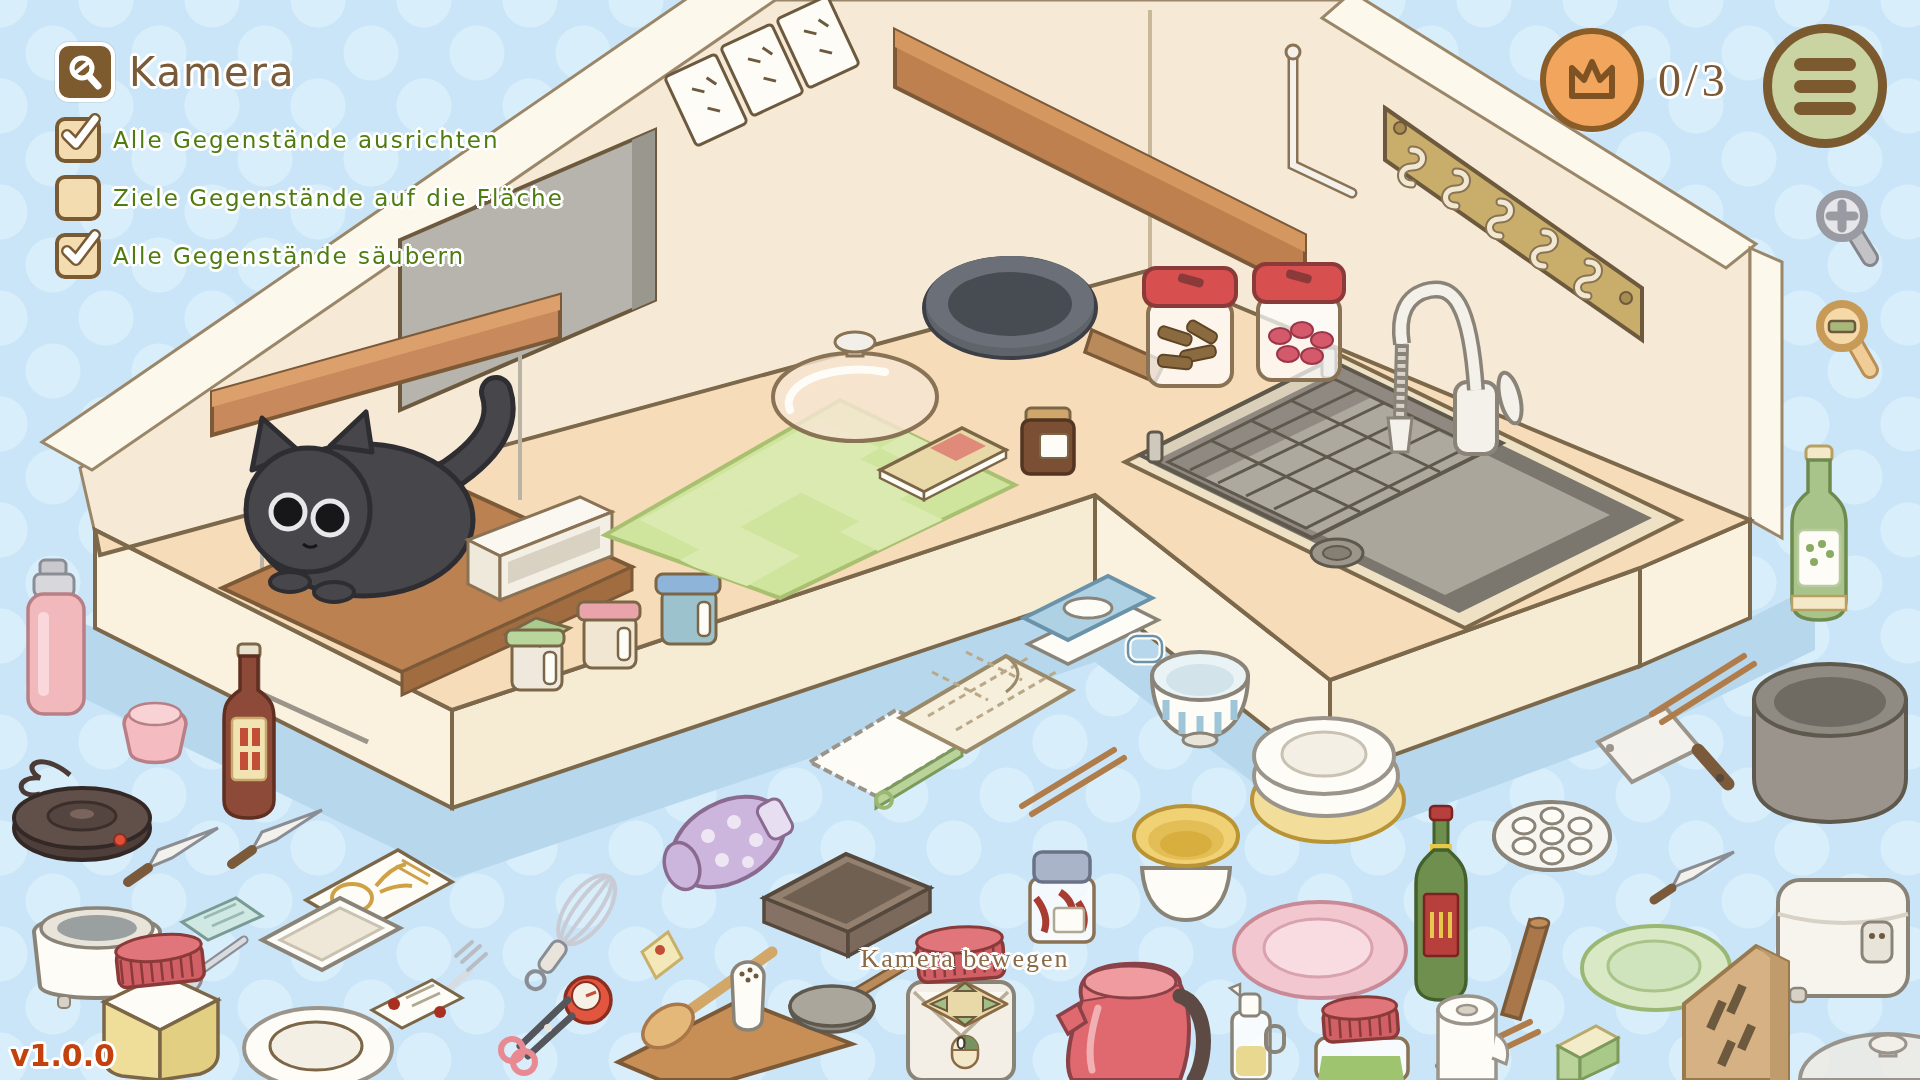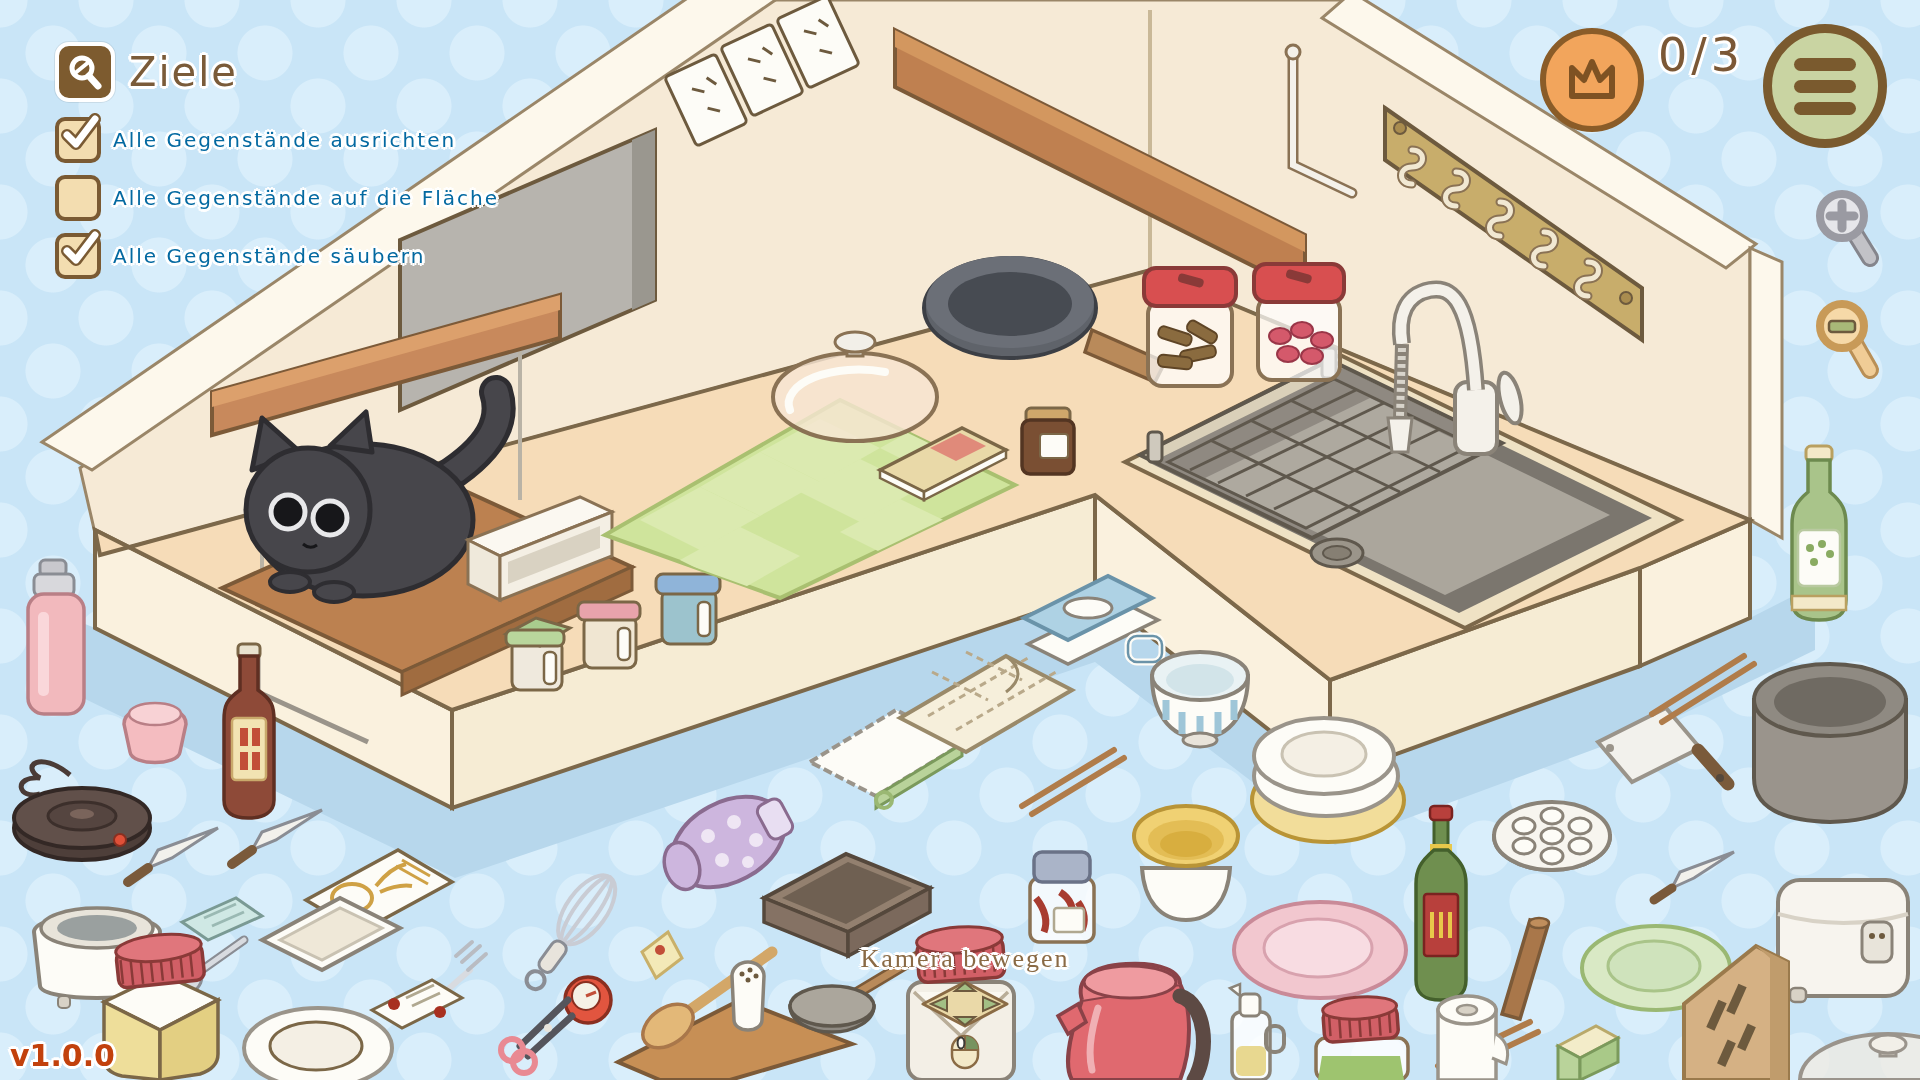--- a/index.html
+++ b/index.html
@@ -27,23 +27,23 @@
     display:flex;align-items:center;justify-content:center;
   }
   #goals-title{font-size:40px;color:#7a5b39;letter-spacing:2px;}
   .goal-row{display:flex;align-items:center;gap:12px;margin-top:18px;height:40px;}
   .goal-check{
     width:38px;height:38px;border-radius:10px;background:#f3ddb0;
     border:4px solid #7a5a33;position:relative;flex:0 0 auto;
   }
   .goal-check svg{position:absolute;left:-2px;top:-10px;overflow:visible;display:none;}
   .goal-check.checked svg{display:block;}
-  .goal-label{font-size:20px;color:#0369a1;letter-spacing:2px;}
+  .goal-label{font-size:23px;color:#4d7c0f;letter-spacing:2px;}
   
-  #status-bar{position:absolute;left:1540px;top:28px;z-index:10;display:flex;align-items:flex-start;}
+  #status-bar{position:absolute;left:1540px;top:28px;z-index:10;display:flex;align-items:center;font-family:Liberation Serif, serif;}
   #crown-badge{
     width:92px;height:92px;border-radius:50%;background:#f2a55c;
     border:6px solid #8a5c28;display:flex;align-items:center;justify-content:center;
   }
   #progress-label{font-size:46px;color:#7b5836;margin-left:14px;letter-spacing:4px;}
   #menu-button{
     position:absolute;left:223px;top:-4px;width:106px;height:106px;border-radius:50%;
     background:#c9d4a2;border:9px solid #7a5a2e;
     display:flex;flex-direction:column;align-items:center;justify-content:center;gap:9px;
   }
@@ -615,37 +615,37 @@
 
 <div id="goals-panel">
   <div id="goals-title-row">
     <div id="goals-icon">
       <svg width="40" height="40" viewBox="0 0 40 40">
         <circle cx="17" cy="16" r="10" fill="none" stroke="#fff" stroke-width="5"></circle>
         <line x1="9" y1="22" x2="25" y2="9" stroke="#fff" stroke-width="4" stroke-linecap="round"></line>
         <line x1="24" y1="24" x2="33" y2="34" stroke="#fff" stroke-width="7" stroke-linecap="round"></line>
       </svg>
     </div>
-    <div id="goals-title" class="outlined">Ziele</div>
+    <div id="goals-title" class="outlined">Kamera</div>
   </div>
 
   <div class="goal-row">
     <div class="goal-check checked">
       <svg width="46" height="46" viewBox="0 0 46 46">
           <path d="M10,24 L19,33 L38,8" fill="none" stroke="#7a5a33" stroke-width="12" stroke-linecap="round" stroke-linejoin="round"></path>
           <path d="M10,24 L19,33 L38,8" fill="none" stroke="#fff" stroke-width="7" stroke-linecap="round" stroke-linejoin="round"></path>
         </svg>
     </div>
     <div class="goal-label outlined">Alle Gegenstände ausrichten</div>
   </div>
   <div class="goal-row">
     <div class="goal-check">
       
     </div>
-    <div class="goal-label outlined">Alle Gegenstände auf die Fläche</div>
+    <div class="goal-label outlined">Ziele Gegenstände auf die Fläche</div>
   </div>
   <div class="goal-row">
     <div class="goal-check checked">
       <svg width="46" height="46" viewBox="0 0 46 46">
           <path d="M10,24 L19,33 L38,8" fill="none" stroke="#7a5a33" stroke-width="12" stroke-linecap="round" stroke-linejoin="round"></path>
           <path d="M10,24 L19,33 L38,8" fill="none" stroke="#fff" stroke-width="7" stroke-linecap="round" stroke-linejoin="round"></path>
         </svg>
     </div>
     <div class="goal-label outlined">Alle Gegenstände säubern</div>
   </div>

